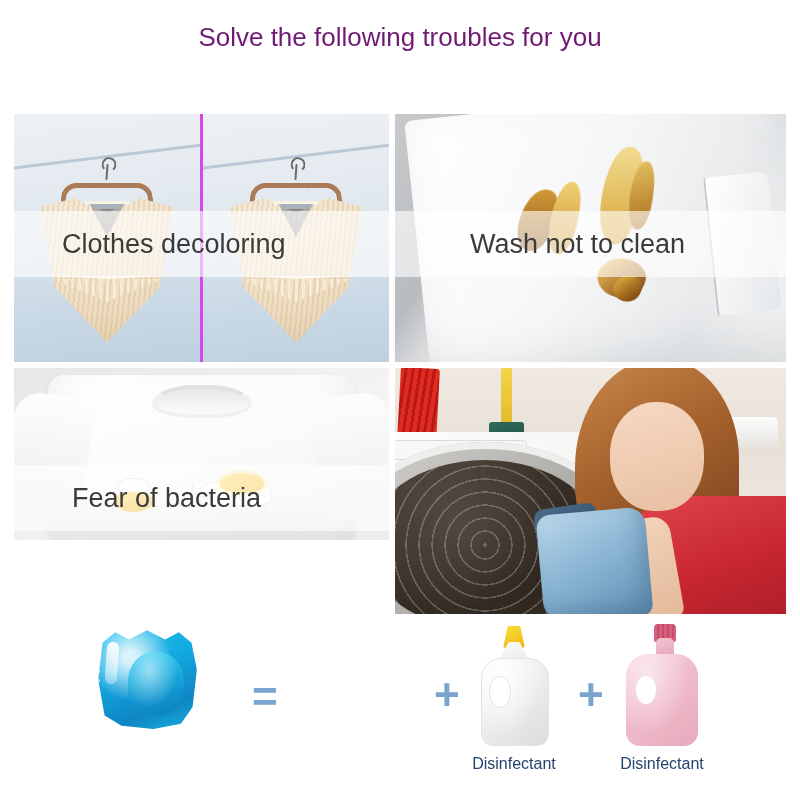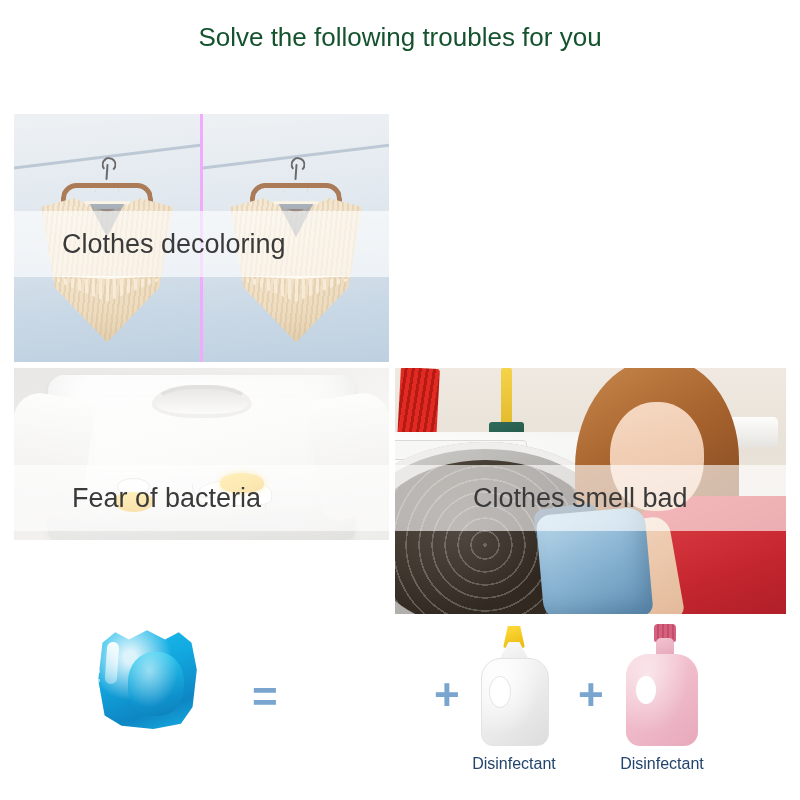--- a/index.html
+++ b/index.html
@@ -32,37 +32,37 @@
     font-size: 35px;
     line-height: 42px;
     color: #2a4a74;
     font-weight: normal;
     letter-spacing: -0.2px;
     margin: 0;
   }
   .title-sub {
     font-size: 26px;
     line-height: 34px;
-    color: #14532d;
+    color: #701a75;
     font-weight: normal;
     margin: 4px 0 0 0;
   }
 
   
   .grid {
     position: absolute;
     left: 14px;
     top: 114px;
     width: 772px;
     height: 500px;
   }
   .cell {
     position: absolute;
     overflow: hidden;
-    background: #f0abfc;
+    background: #d946ef;
   }
   .cell-tl { left: 0px;   top: 0px;   width: 375px; height: 248px; }
   .cell-tr { left: 381px; top: 0px;   width: 391px; height: 248px; }
   .cell-bl { left: 0px;   top: 254px; width: 375px; height: 172px; }
   .cell-br { left: 381px; top: 254px; width: 391px; height: 246px; }
 
   .photo {
     position: absolute;
     inset: 0;
     overflow: hidden;
@@ -513,20 +513,36 @@
               <div class="fringe"></div>
             </div>
           </div>
         </div>
       </div>
       <div class="band">
         <span class="band-text">Clothes decoloring</span>
       </div>
     </div>
 
+    <div class="cell cell-tr">
+      <div class="photo">
+        <div class="shirt-bg"></div>
+        <div class="shirt-cloth"></div>
+        <div class="cuff"></div>
+        <div class="stain s1"></div>
+        <div class="stain s2"></div>
+        <div class="stain s3"></div>
+        <div class="stain s4"></div>
+        <div class="stain s5"></div>
+        <div class="stain s6"></div>
+      </div>
+      <div class="band">
+        <span class="band-text">Wash not to clean</span>
+      </div>
+    </div>
 
     <div class="cell cell-bl">
       <div class="photo">
         <div class="tee-bg"></div>
         <div class="tee">
           <div class="sleeve-l"></div>
           <div class="sleeve-r"></div>
           <div class="tee-collar"></div>
         </div>
         <div class="elephant">
@@ -558,23 +574,20 @@
         <div class="drum-ring">
           <div class="drum-inner"></div>
         </div>
         <div class="woman-hair"></div>
         <div class="woman-shirt"></div>
         <div class="woman-face"></div>
         <div class="woman-arm"></div>
         <div class="towel-dark"></div>
         <div class="towel"></div>
       </div>
-      <div class="band">
-        <span class="band-text">Clothes smell bad</span>
-      </div>
     </div>
 
   </div>
 
   <div class="equation">
 
     <div class="pod-wrap" style="left:84px; top:4px;">
       <div class="pod">
           <div class="pod-inner"></div>
         </div>

